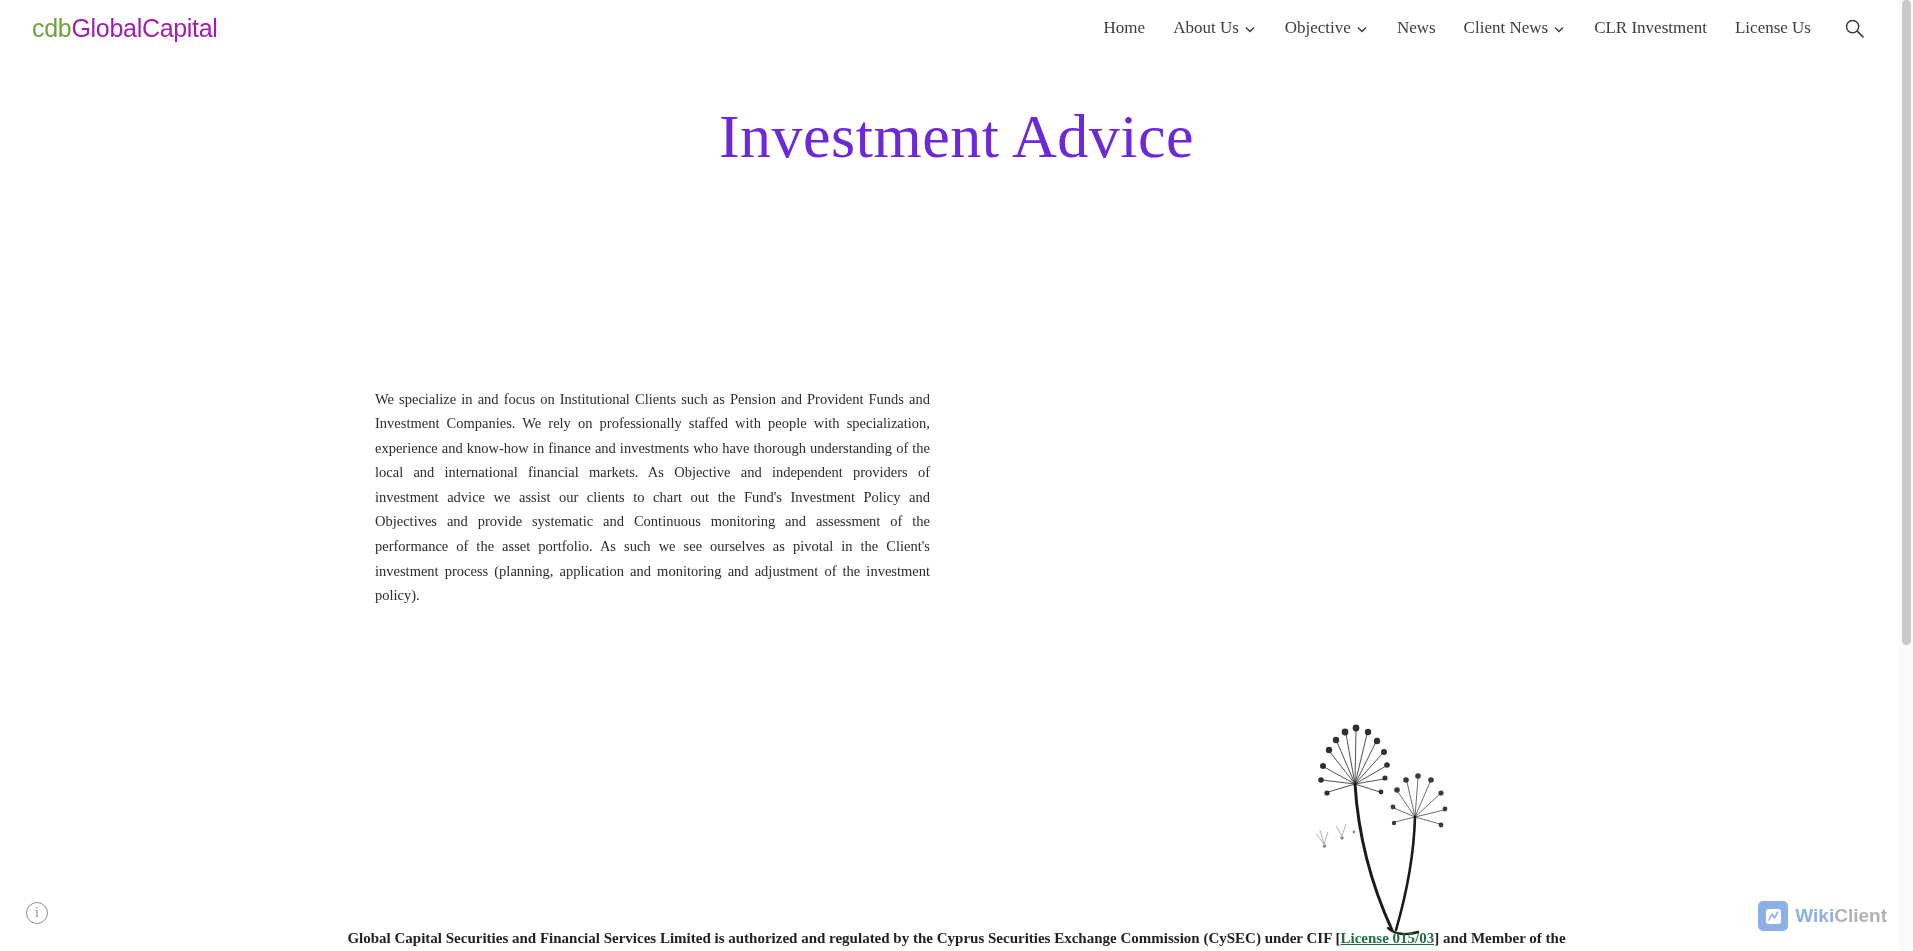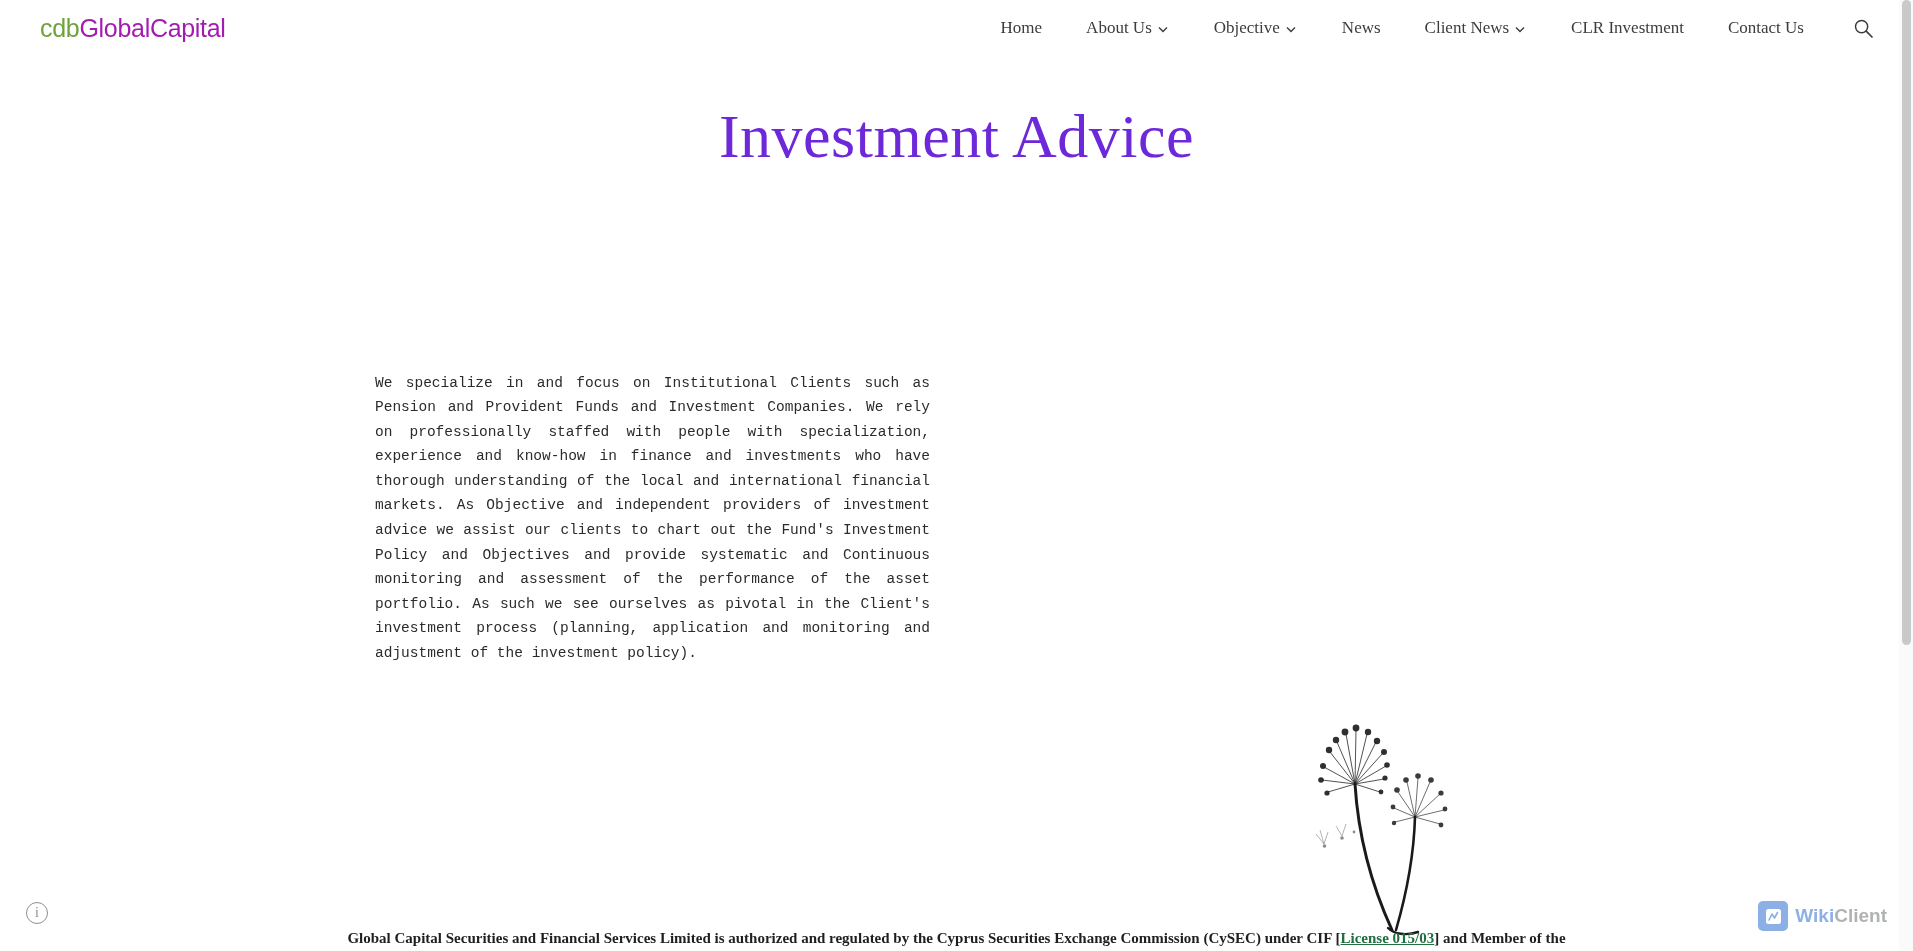--- a/index.html
+++ b/index.html
@@ -23,37 +23,37 @@
   
   .header {
     position: relative;
     height: 56px;
     width: 100%;
     display: flex;
     align-items: center;
     background: #ffffff;
   }
   .logo {
-    margin-left: 40px;
+    margin-left: 32px;
     display: flex;
     align-items: baseline;
     font-family: "Liberation Sans", sans-serif;
     font-size: 25px;
     letter-spacing: -0.3px;
     white-space: nowrap;
   }
   .logo .cdb { color: #6ea33c; font-weight: 400; }
   .logo .gc { color: #a21caf; font-weight: 400; }
 
   .nav {
     margin-left: auto;
     display: flex;
     align-items: center;
-    gap: 16px;
-    padding-right: 17px;
+    gap: 0px;
+    padding-right: 26px;
     font-family: "Liberation Serif", serif;
   }
   .nav-item {
     display: flex;
     align-items: center;
     gap: 4px;
     padding: 6px 14px;
     font-size: 17px;
     color: #3c3c3c;
     cursor: pointer;
@@ -87,23 +87,23 @@
 
   
   .content {
     position: relative;
     width: 1913px;
     height: 620px;
   }
   .body-text {
     position: absolute;
     left: 375px;
-    top: 184px;
+    top: 200px;
     width: 555px;
-    font-family: Liberation Mono, monospace;
+    font-family: Liberation Serif, serif;
     font-size: 14.5px;
     line-height: 24.6px;
     color: #2b2b2b;
     text-align: justify;
     text-justify: inter-word;
   }
 
   
   .dandelion {
     position: absolute;
@@ -233,21 +233,21 @@
         <span class="caret">
           <svg width="14" height="14" viewBox="0 0 14 14">
               <path d="M3 5.5 L7 9.5 L11 5.5" fill="none" stroke="#3c3c3c" stroke-width="1.4"></path>
             </svg>
         </span>
       </div>
       <div class="nav-item">
         <span>CLR Investment</span>
       </div>
       <div class="nav-item">
-        <span>Contact Us</span>
+        <span>License Us</span>
       </div>
 
       <div class="search-btn">
         <svg width="21" height="21" viewBox="0 0 21 21">
           <circle cx="8.6" cy="8.6" r="6.1" fill="none" stroke="#3c3c3c" stroke-width="1.5"></circle>
           <line x1="13.2" y1="13.2" x2="19" y2="19" stroke="#3c3c3c" stroke-width="1.7" stroke-linecap="round"></line>
         </svg>
       </div>
     </nav>
   </div>

